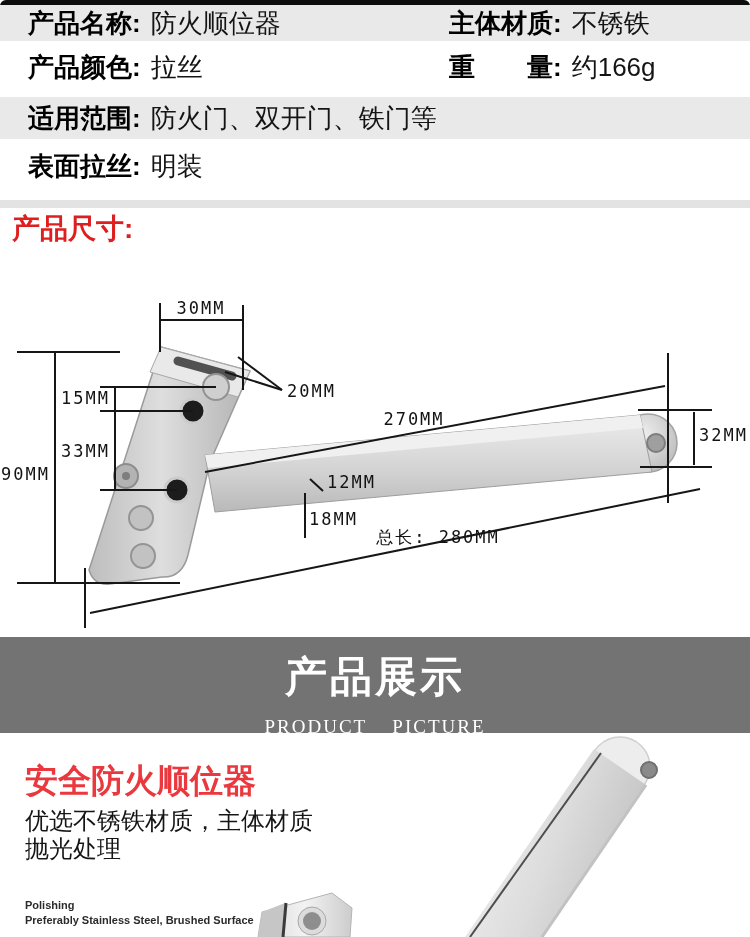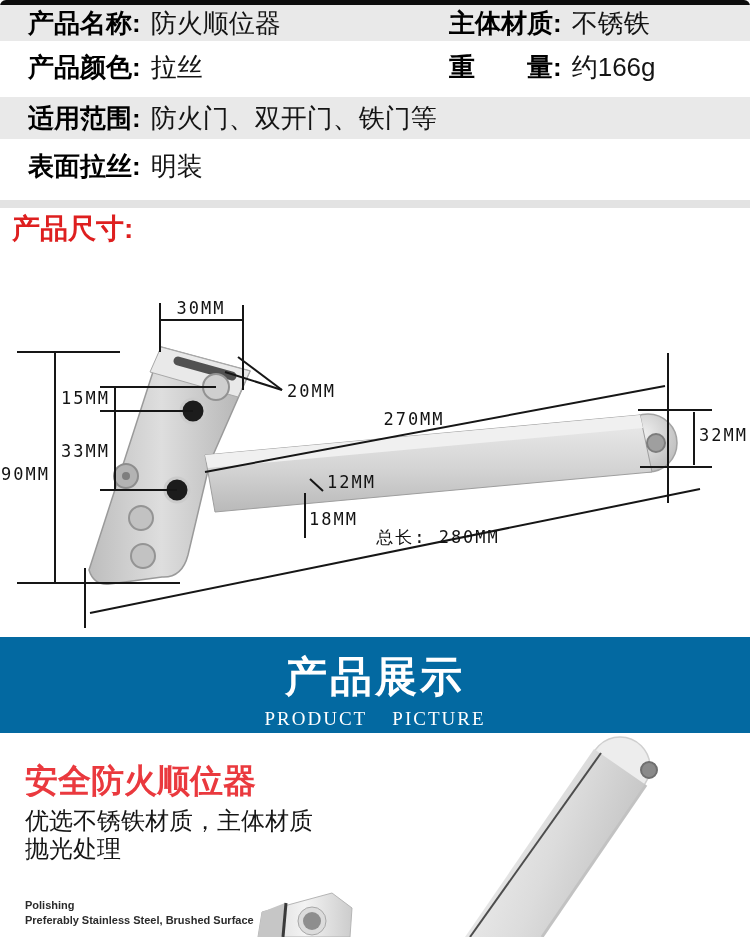--- a/index.html
+++ b/index.html
@@ -13,23 +13,23 @@
   .r4{top:141px;height:50px;background:#ffffff;}
   .cell{position:absolute;top:0;height:100%;display:flex;align-items:center;gap:10px;}
   .c-left{left:28px;}
   .c-right{left:449px;}
   .lbl{font-weight:bold;font-size:26px;color:#000;white-space:pre;}
   .val{font-size:26px;color:#141414;white-space:pre;}
   .divider{position:absolute;top:200px;left:0;width:750px;height:8px;background:#e3e3e3;}
   .size-heading{position:absolute;top:210px;left:12px;font-size:28px;font-weight:bold;color:#de1f1f;}
   .diagram{position:absolute;top:250px;left:0;}
   .dim-text{font-family:"DejaVu Sans Mono",monospace;font-size:17px;letter-spacing:2px;fill:#131313;}
-  .banner{position:absolute;top:637px;left:0;width:750px;height:96px;background:#0369a1;color:#fff;text-align:center;}
+  .banner{position:absolute;top:637px;left:0;width:750px;height:96px;background:#737373;color:#fff;text-align:center;}
   .banner-title{padding-top:12px;font-size:42px;font-weight:bold;letter-spacing:3px;}
-  .banner-subtitle{font-family:"Liberation Serif",serif;font-size:19px;letter-spacing:2px;word-spacing:6px;white-space:pre;margin-top:3px;}
+  .banner-subtitle{font-family:"Liberation Serif",serif;font-size:19px;letter-spacing:2px;word-spacing:6px;white-space:pre;margin-top:11px;}
   .showcase{position:absolute;top:733px;left:0;width:750px;height:204px;}
   .showcase-photo{position:absolute;top:0;left:0;}
   .showcase-title{position:absolute;top:26px;left:25px;font-size:33px;font-weight:bold;color:#ea393e;text-align:center;}
   .showcase-desc{position:absolute;left:25px;font-size:24px;color:#151515;white-space:pre;}
   .d1{top:72px;}
   .d2{top:100px;}
   .showcase-note{position:absolute;left:25px;font-size:11px;font-weight:bold;color:#2b2b2b;white-space:pre;}
   .n1{top:151px;margin-top:30px;}
   .n2{top:166px;}
 </style>

